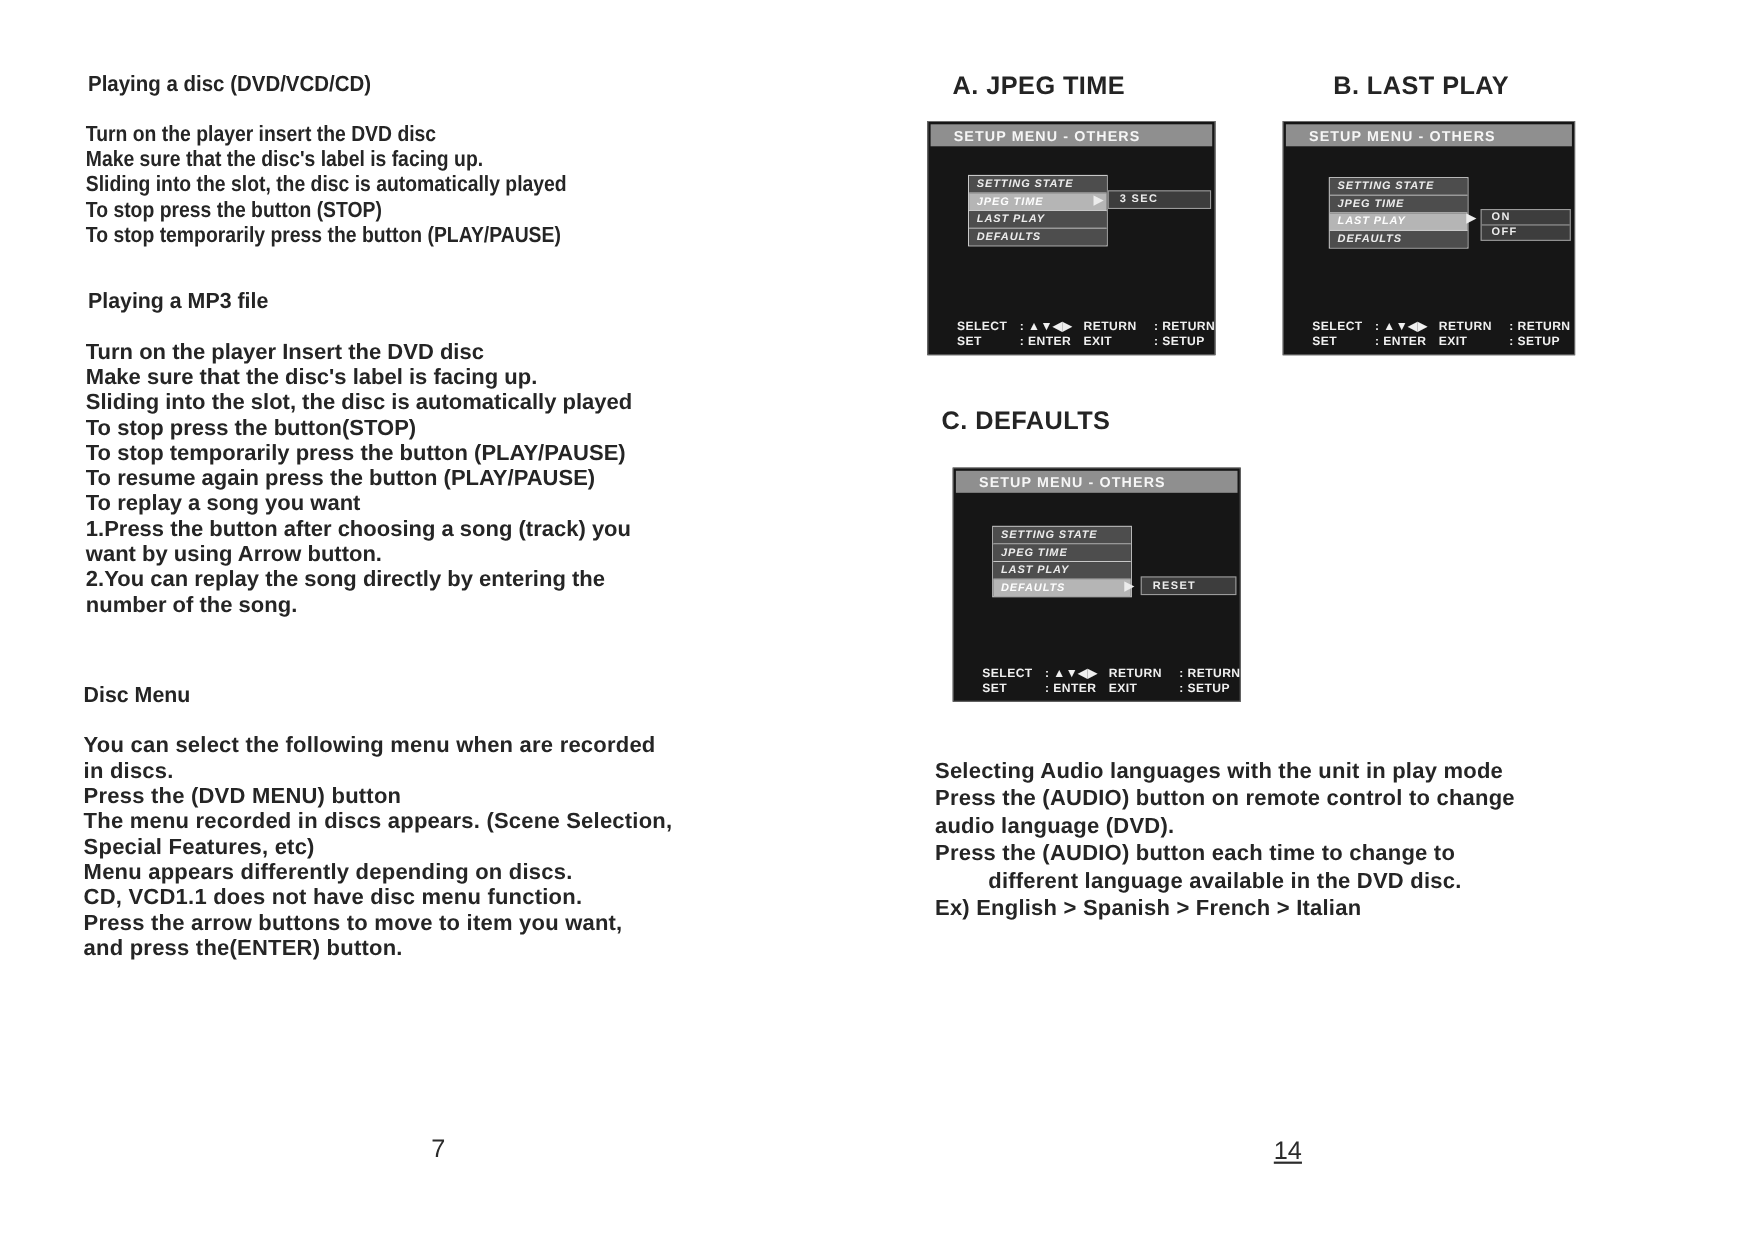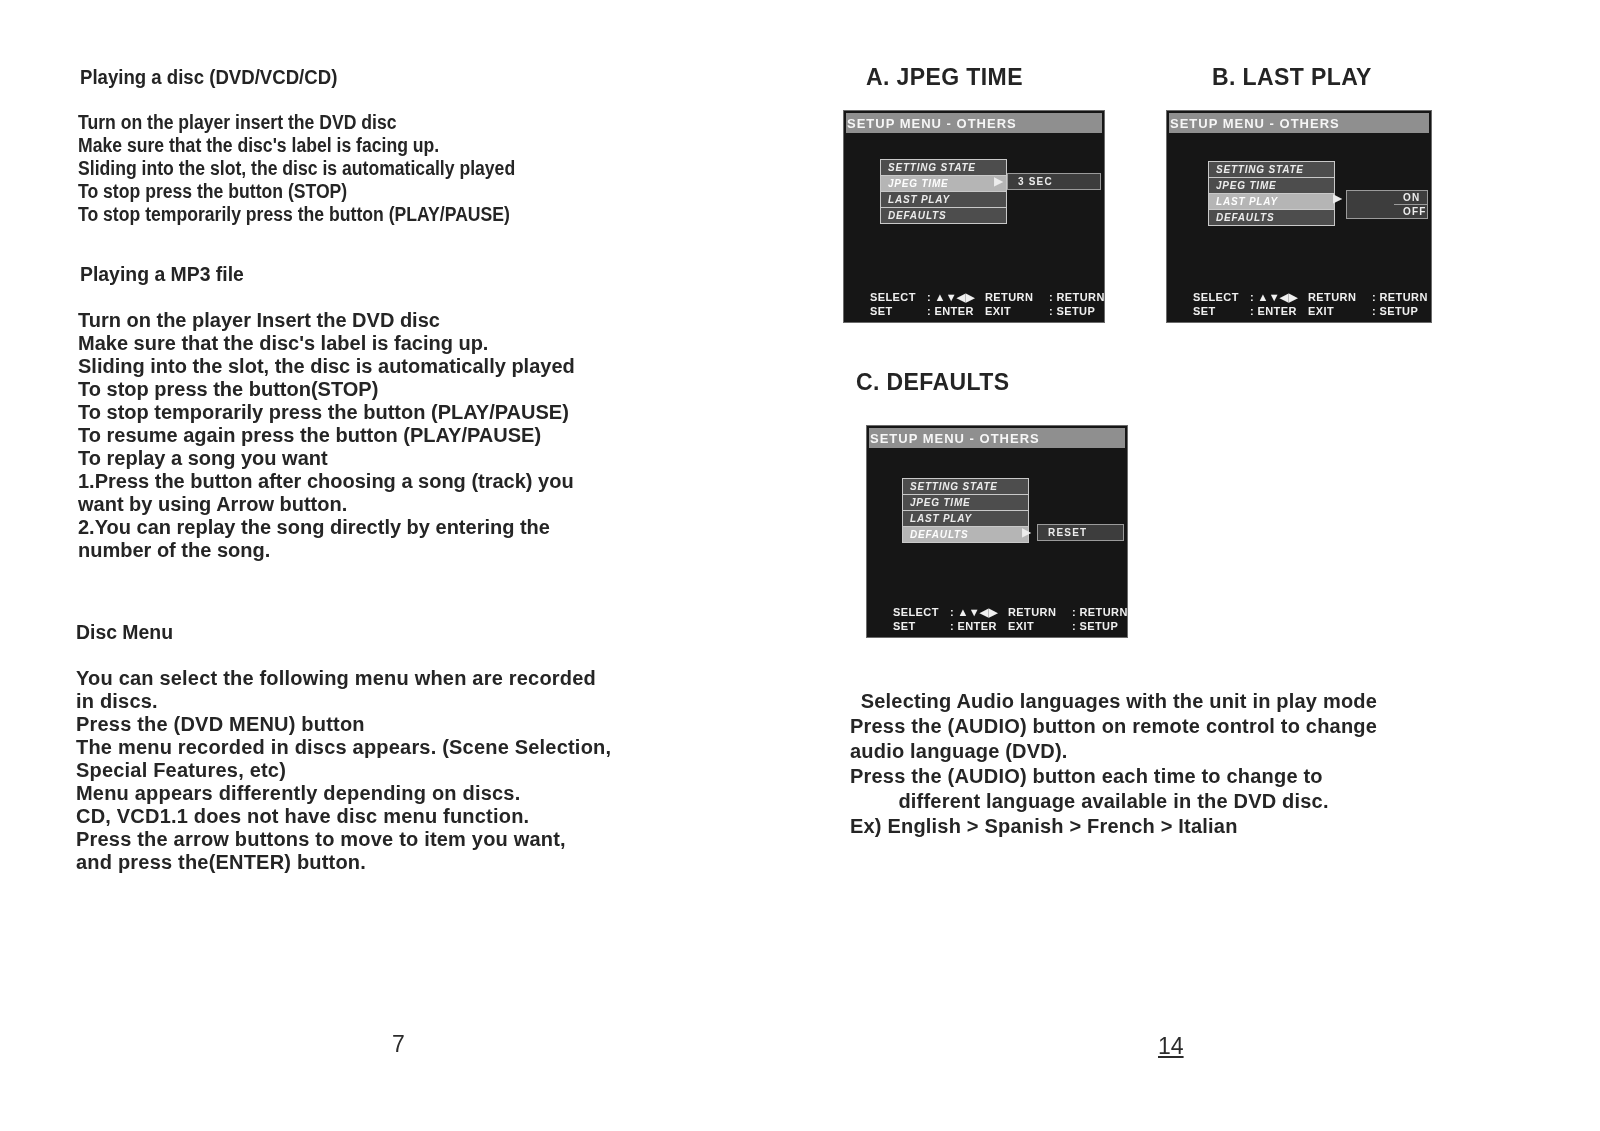--- a/index.html
+++ b/index.html
@@ -21,37 +21,37 @@
     font-size:20px; font-weight:700; color:#252525; line-height:23px;
     white-space:nowrap;
   }
   .pagenum { font-size:23px; font-weight:400; color:#2b2b2b; }
 
   
   .screen { position:absolute; background:#161616; box-shadow:0 0 0 1px #6b6b6b inset; }
   .scr-title {
     position:absolute; left:3px; top:3px; right:3px; height:20px;
     background:#8f8f8f; color:#f6f6f6; font-size:13px; font-weight:700;
-    letter-spacing:1px; line-height:21px; padding-left:1px; white-space:nowrap;
+    letter-spacing:1px; line-height:21px; padding-left:21px; white-space:nowrap;
   }
   .scr-menu { position:absolute; width:125px; border:1px solid #c9c9c9;font-style:italic; }
   .scr-item {
     height:15px; line-height:15px; background:#4d4d4d;
     border-bottom:1px solid #c9c9c9; color:#ececec; font-size:10px;
     font-weight:700; letter-spacing:0.8px; padding-left:7px; white-space:nowrap;
   }
   .scr-item:last-child { border-bottom:none; }
   .scr-item.sel { background:#b5b5b5; color:#fdfdfd; }
   .scr-arrow { position:absolute; color:#ececec; font-size:12px; line-height:15px; }
   .scr-value {
     position:absolute; height:15px; line-height:15px; background:#3d3d3d;
     border:1px solid #9b9b9b; color:#ececec; font-size:10px; font-weight:700;
     letter-spacing:1.2px; padding-left:10px; white-space:nowrap;
   }
-  .scr-options { position:absolute; background:#3d3d3d; border:1px solid #9b9b9b;padding-left:47px; }
+  .scr-options { position:absolute; background:#3d3d3d; border:1px solid #9b9b9b; }
   .scr-option {
     height:13px; line-height:13px; border-bottom:1px solid #9b9b9b;
     color:#ececec; font-size:10px; font-weight:700; letter-spacing:1.2px;
     padding-left:9px; white-space:nowrap;
   }
   .scr-option:last-child { border-bottom:none; }
   .scr-help {
     position:absolute; left:27px; right:2px; bottom:5px;
     display:grid; grid-template-columns:57px 58px 64px auto;
     color:#f0f0f0; font-size:11px; font-weight:700; letter-spacing:0.4px;
@@ -173,21 +173,21 @@
       <span>RETURN</span>
       <span>: RETURN</span>
       <span>SET</span>
       <span>: ENTER</span>
       <span>EXIT</span>
       <span>: SETUP</span>
     </div>
   </div>
 
   <div class="abs para" style="left:850px; top:689px; letter-spacing:0.2px;">
-    <div style="line-height:25px;text-align:right;">Selecting Audio languages with the unit in play mode</div>
+    <div style="line-height:25px;">Selecting Audio languages with the unit in play mode</div>
     <div style="line-height:25px;">Press the (AUDIO) button on remote control to change</div>
     <div style="line-height:25px;">audio language (DVD).</div>
     <div style="line-height:25px;">Press the (AUDIO) button each time to change to</div>
     <div style="line-height:25px;text-align:center;">different language available in the DVD disc.</div>
     <div style="line-height:25px;">Ex) English &gt; Spanish &gt; French &gt; Italian</div>
   </div>
 
   <div class="abs pagenum" style="left:1158px; top:1033px;text-decoration:underline;">14</div>
 
 </div>

